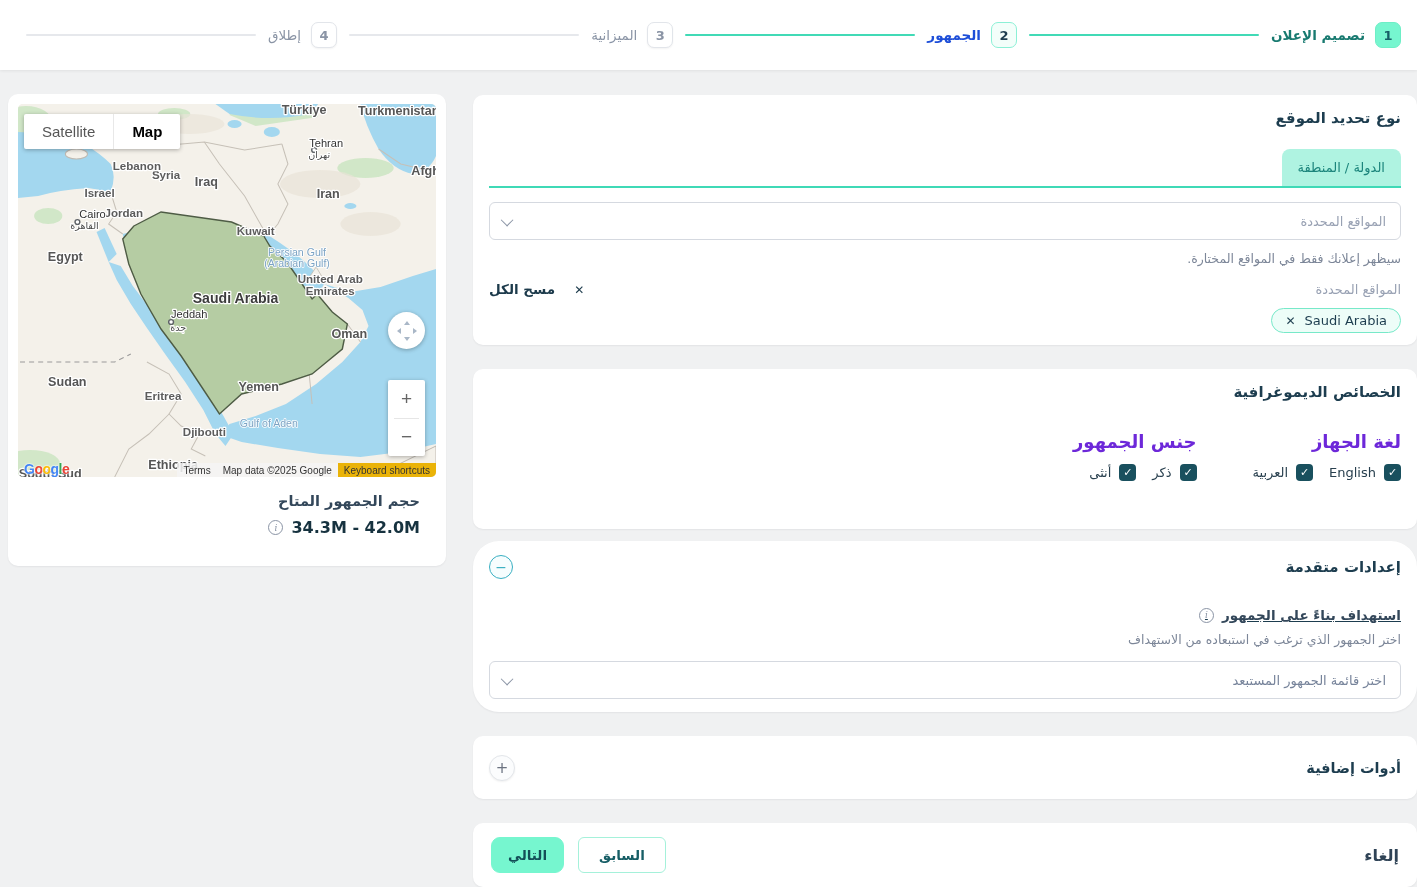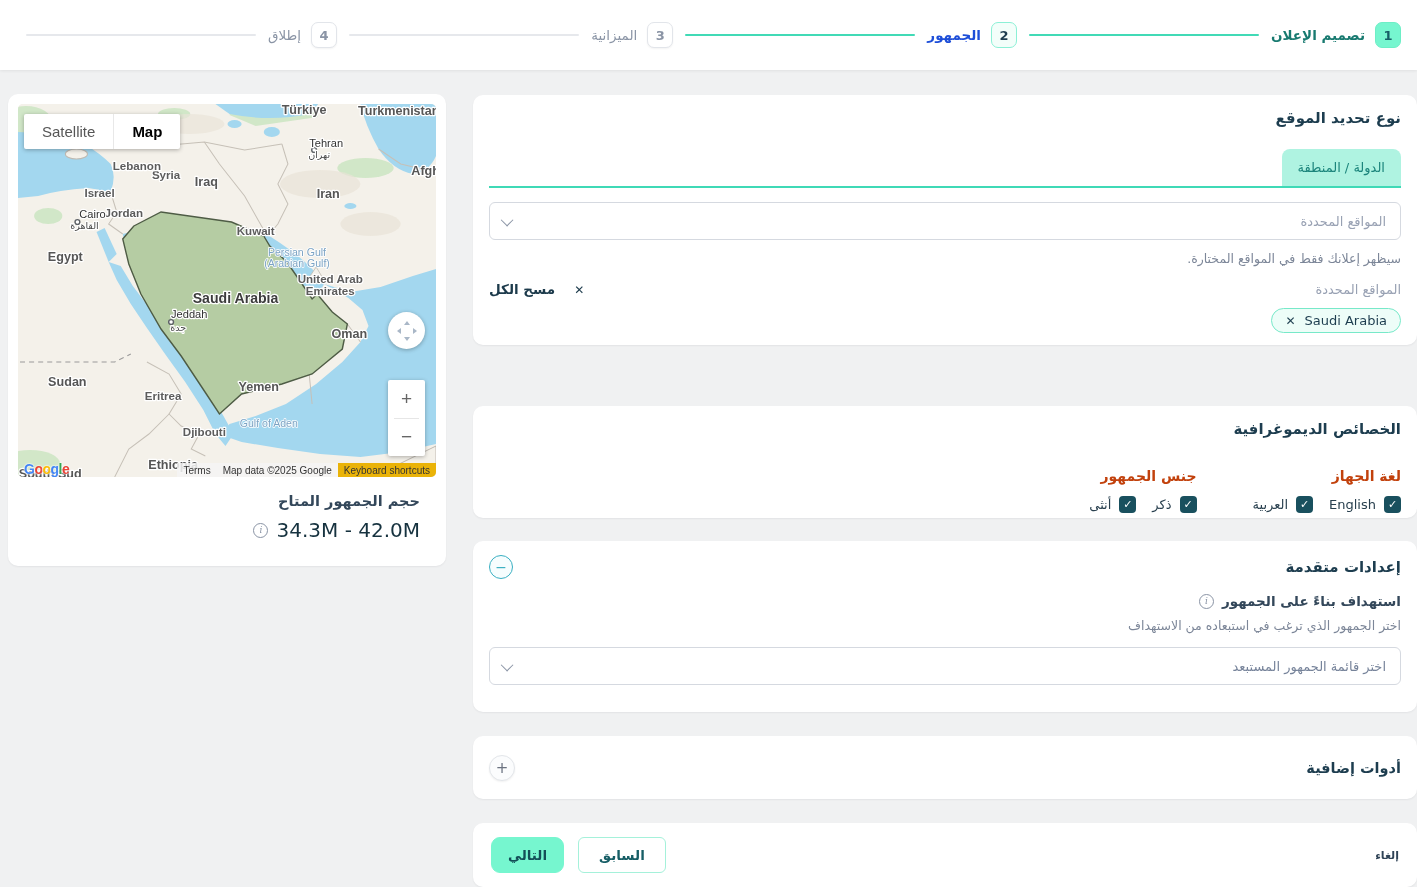--- a/index.html
+++ b/index.html
@@ -67,62 +67,62 @@
   .x-icon::before { content:"\2715"; font-size:12px; font-weight:bold; }
   .chiprow { margin-top:11px; display:flex; }
   .chip {
     display:inline-flex; align-items:center; gap:9px; direction:ltr;
     border:1px solid #77e9c9; background:#edfdf8; border-radius:16px;
     padding:4px 13px; font-size:13px; color:#1d3d4f; cursor:default;
   }
   .chip .x-icon { cursor:pointer; color:#1d3d4f; }
 
   
-  #card-demo { top:369px; height:112px;margin-top:37px; }
+  #card-demo { top:369px; height:160px; }
   .demo-row { margin-top:30px; display:flex; gap:56px; }
-  .dgroup .glabel { font-size:14px; font-weight:600; color:#c2410c; }
+  .dgroup .glabel { font-size:18px; font-weight:600; color:#6d28d9; }
   .cbrow { margin-top:12px; display:flex; gap:16px; }
   .cbpair { display:flex; align-items:center; gap:8px; cursor:pointer; }
   .cb {
     width:17px; height:17px; border-radius:4px; background:#19505e;
     display:grid; place-items:center;
   }
   .cb::after { content:"\2713"; color:#fff; font-size:11px; font-weight:bold; }
   .cblabel { font-size:13px; color:#29404f; }
 
   
-  #card-adv { top:541px; height:171px; }
+  #card-adv { top:541px; height:171px;border-radius:26px; }
   .advhead { display:flex; align-items:center; justify-content:space-between; }
   .minus-btn {
     width:24px; height:24px; border-radius:50%; border:1.5px solid #39afc2;
     background:#f6fdfe; color:#39afc2; display:grid; place-items:center; cursor:pointer;
   }
   .minus-btn::before { content:"\2212"; font-size:14px; margin-top:-1px; }
-  .targetrow { margin-top:14px; display:flex; align-items:center; gap:8px; }
+  .targetrow { margin-top:28px; display:flex; align-items:center; gap:8px;text-decoration:underline; }
   .targetlabel { font-size:13.5px; font-weight:600; color:#33475a; }
   .info-icon {
     width:15px; height:15px; border-radius:50%; border:1.2px solid #8a94a5;
     color:#8a94a5; display:grid; place-items:center; font-size:9px; font-style:italic;
     font-family:"DejaVu Serif", serif; cursor:pointer;
   }
   .info-icon::before { content:"i"; }
   .hint { margin-top:9px; font-size:12.5px; color:#7c8698; }
 
   
   #card-tools { top:736px; height:63px; display:flex; align-items:center; justify-content:space-between; }
   .plus-btn {
     width:26px; height:26px; border-radius:50%; border:1px solid #e3e6ea;
     background:#fbfcfd; color:#6b7280; display:grid; place-items:center;
     box-shadow:0 1px 2px rgba(0,0,0,.06); cursor:pointer;
   }
   .plus-btn::before { content:"+"; font-size:15px; }
 
   
   #card-footer { top:823px; height:64px; display:flex; align-items:center; padding:0 18px; }
-  .cancel-link { font-size:11px; font-weight:600; color:#2f4356; cursor:pointer; }
+  .cancel-link { font-size:16px; font-weight:600; color:#2f4356; cursor:pointer; }
   .footspacer { flex:1; }
   .btn-prev {
     background:#fff; border:1px solid #a5f1da; border-radius:6px;
     padding:9px 20px; font-size:13.5px; font-weight:600; color:#175e66;
     cursor:pointer; margin-left:14px; font-family:inherit;
   }
   .btn-next {
     background:#76f6cf; border:1px solid #76f6cf; border-radius:9px;
     padding:9px 16px; font-size:13.5px; font-weight:bold; color:#134e57;
     cursor:pointer; font-family:inherit;
@@ -168,21 +168,21 @@
   }
   .glogo { margin-left:6px; font-size:14px; font-weight:bold; letter-spacing:-0.5px;
            text-shadow:0 0 2px #fff,0 0 2px #fff; margin-bottom:2px; }
   .attrib-right { display:flex; height:14px;text-align:center; }
   .attrib-chip { background:rgba(245,245,245,.85); padding:1px 6px; display:flex; align-items:center; white-space:nowrap; }
   .attrib-chip.kb { background:#eab308; }
 
   .aud { padding:16px 16px 0 16px; }
   .aud-label { font-size:14.5px; font-weight:600; color:#33475a; }
   .aud-valrow { margin-top:9px; display:flex; align-items:center; gap:8px; }
-  .aud-value { font-size:20px; font-weight:normal; color:#16323f; direction:ltr; }
+  .aud-value { font-size:16px; font-weight:bold; color:#16323f; direction:ltr; }
 </style>
 </head>
 <body>
 
 <header class="hdr">
   <div class="step s-done">
     <span class="stepbox">1</span>
     <span class="steplabel">تصميم الإعلان</span>
   </div>
   <span class="conn teal"></span>

